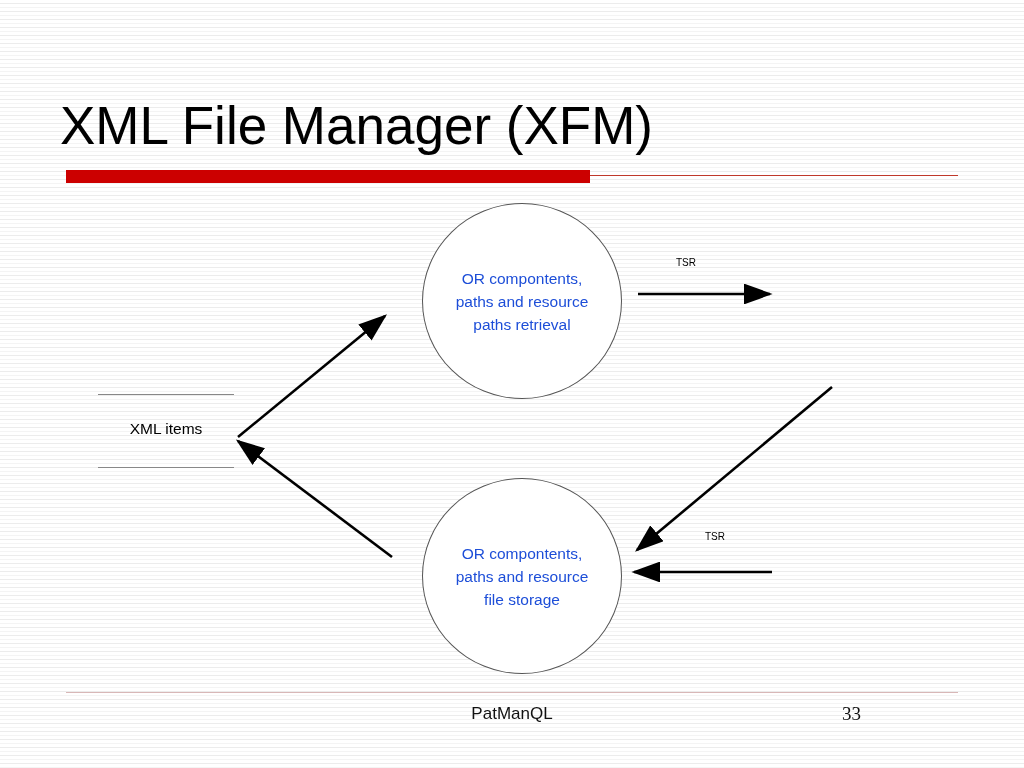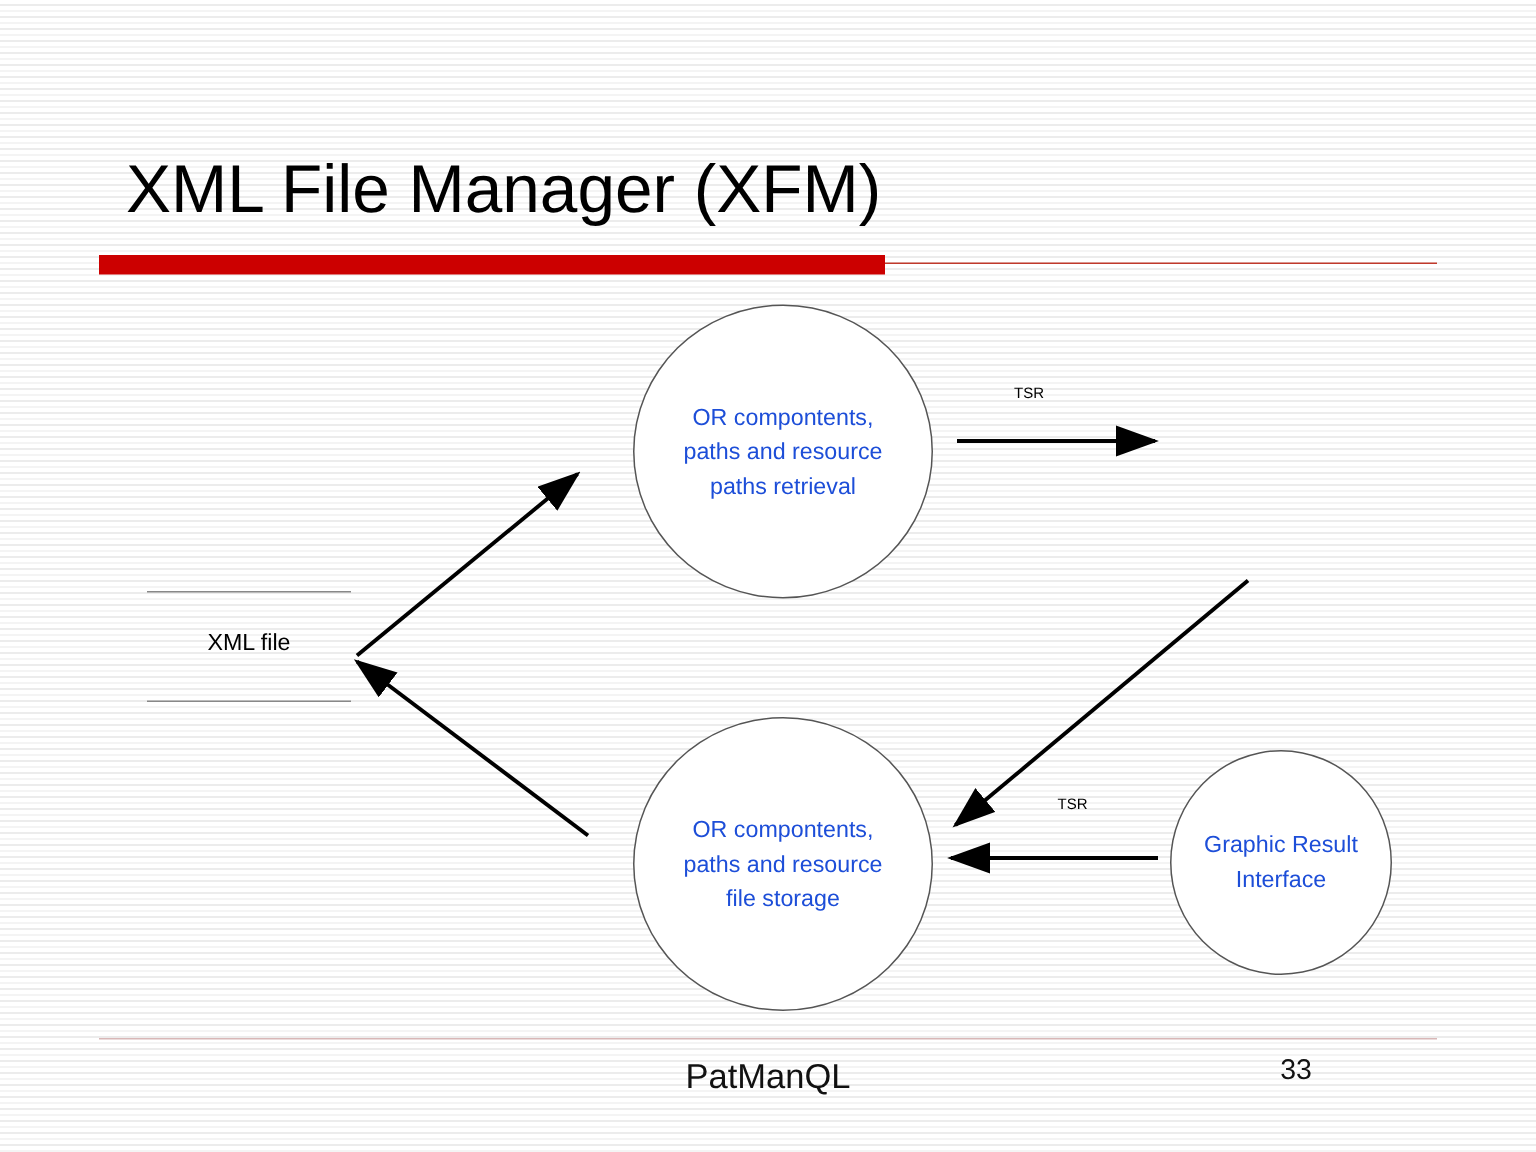--- a/index.html
+++ b/index.html
@@ -26,24 +26,24 @@
       #ffffff 4px,
       #ffffff 7px,
       #f4f4f4 7px,
       #f4f4f4 8px
     );
   }
 
   
   #title {
     position: absolute;
-    left: 84px;
+    left: 60px;
     top: 98px;
     width: 900px;
-    font-size: 45px;
+    font-size: 53px;
     line-height: 56px;
     font-weight: 400;
     color: #000000;
     letter-spacing: 0px;
     white-space: nowrap;
   }
   #rule-thin {
     position: absolute;
     left: 66px;
     top: 175px;
@@ -136,31 +136,32 @@
     width: 892px;
     height: 1px;
     background: #d8b7b7;
   }
   #footer-center {
     position: absolute;
     left: 0;
     top: 704px;
     width: 1024px;
     text-align: center;
-    font-size: 23px;
+    font-size: 17px;
     color: #111111;
   }
   #footer-page {
     position: absolute;
-    left: 816px;
+    left: 842px;
     top: 703px;
     width: 96px;
-    text-align: center;
+    text-align: left;
     font-size: 19px;
     color: #111111;
+    font-family: Liberation Serif, serif;
   }
 </style>
 </head>
 <body>
 
 <div id="slide">
 
   <div id="title">XML File Manager (XFM)</div>
   <div id="rule-thin"></div>
   <div id="rule-thick"></div>
@@ -193,30 +194,24 @@
 
   <div class="node-circle" id="node-storage">
     <div class="node-label">
       <span>OR compontents,</span><br>
       <span>paths and resource</span><br>
       <span>file storage</span>
     </div>
   </div>
 
 
-  <div class="node-circle" id="node-graphic">
-    <div class="node-label">
-      <span>Graphic Result</span><br>
-      <span>Interface</span>
-    </div>
-  </div>
 
   <div id="xml-file-group">
     <div class="xml-rule" id="xml-rule-top"></div>
-    <div id="xml-file-label">XML file</div>
+    <div id="xml-file-label">XML items</div>
     <div class="xml-rule" id="xml-rule-bottom"></div>
   </div>
 
   <div class="edge-label" id="tsr-top">TSR</div>
   <div class="edge-label" id="tsr-bottom">TSR</div>
 
   <div id="footer-rule"></div>
   <div id="footer-center">PatManQL</div>
   <div id="footer-page">33</div>
 

